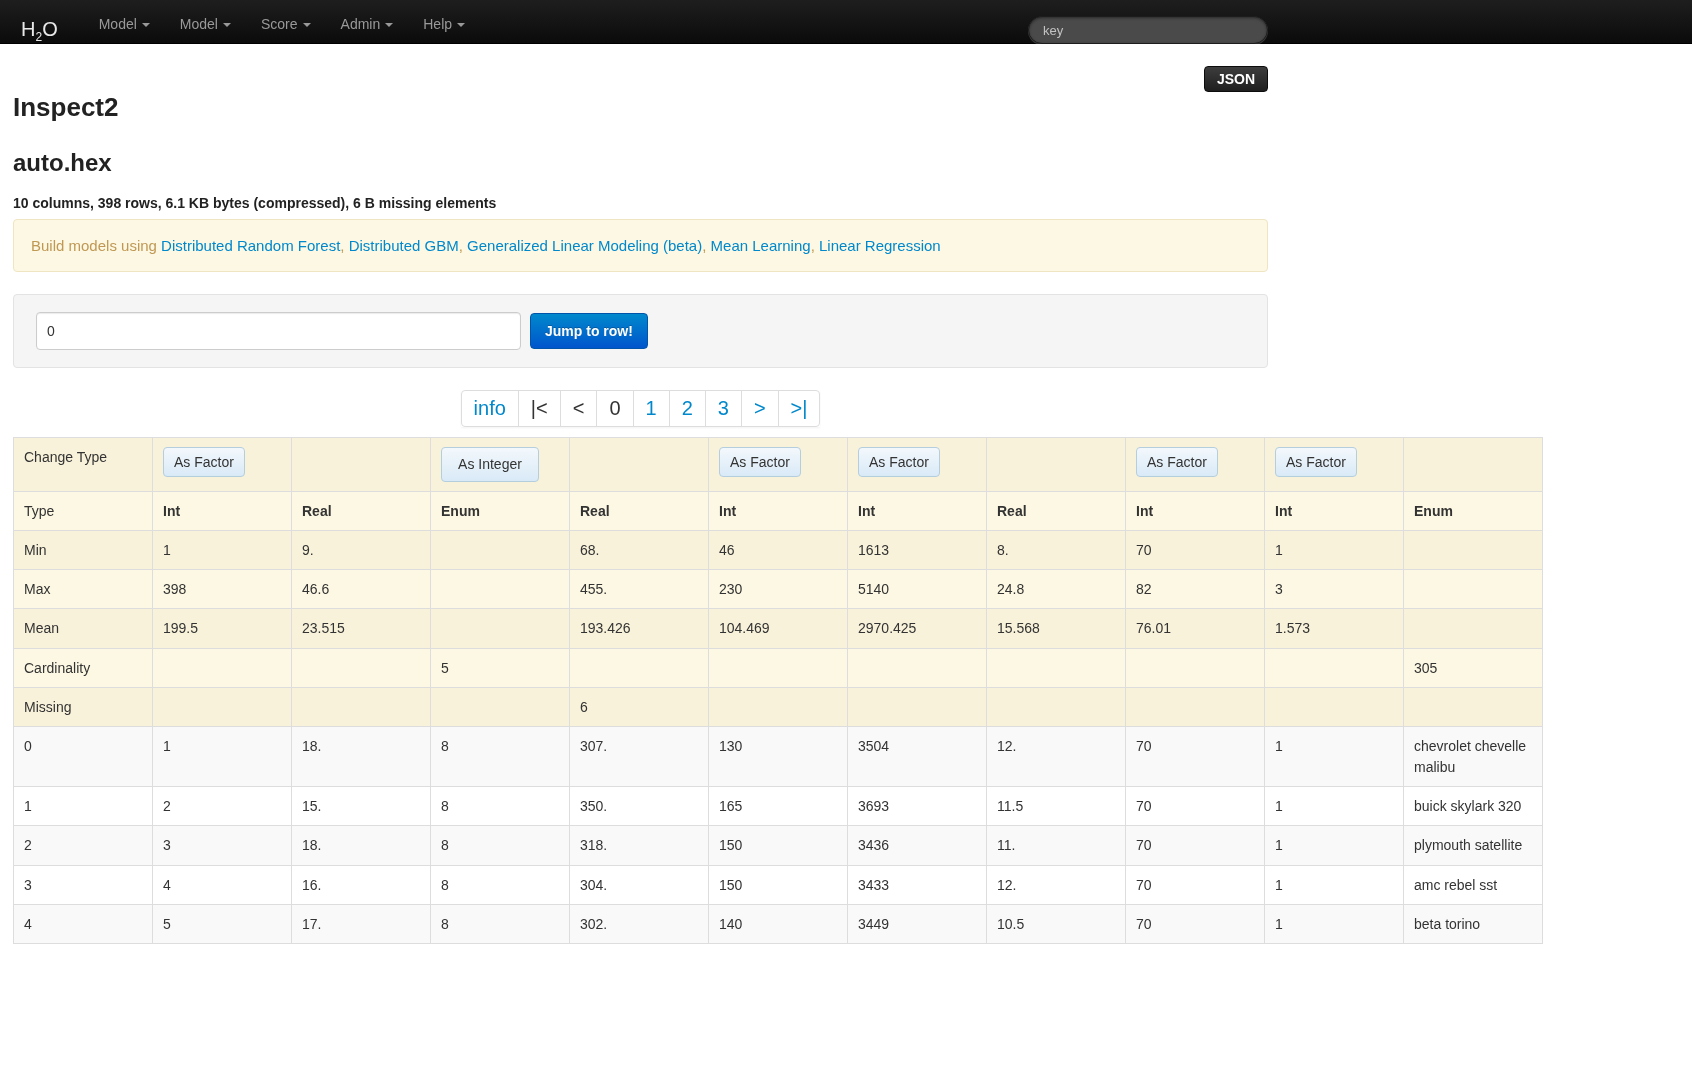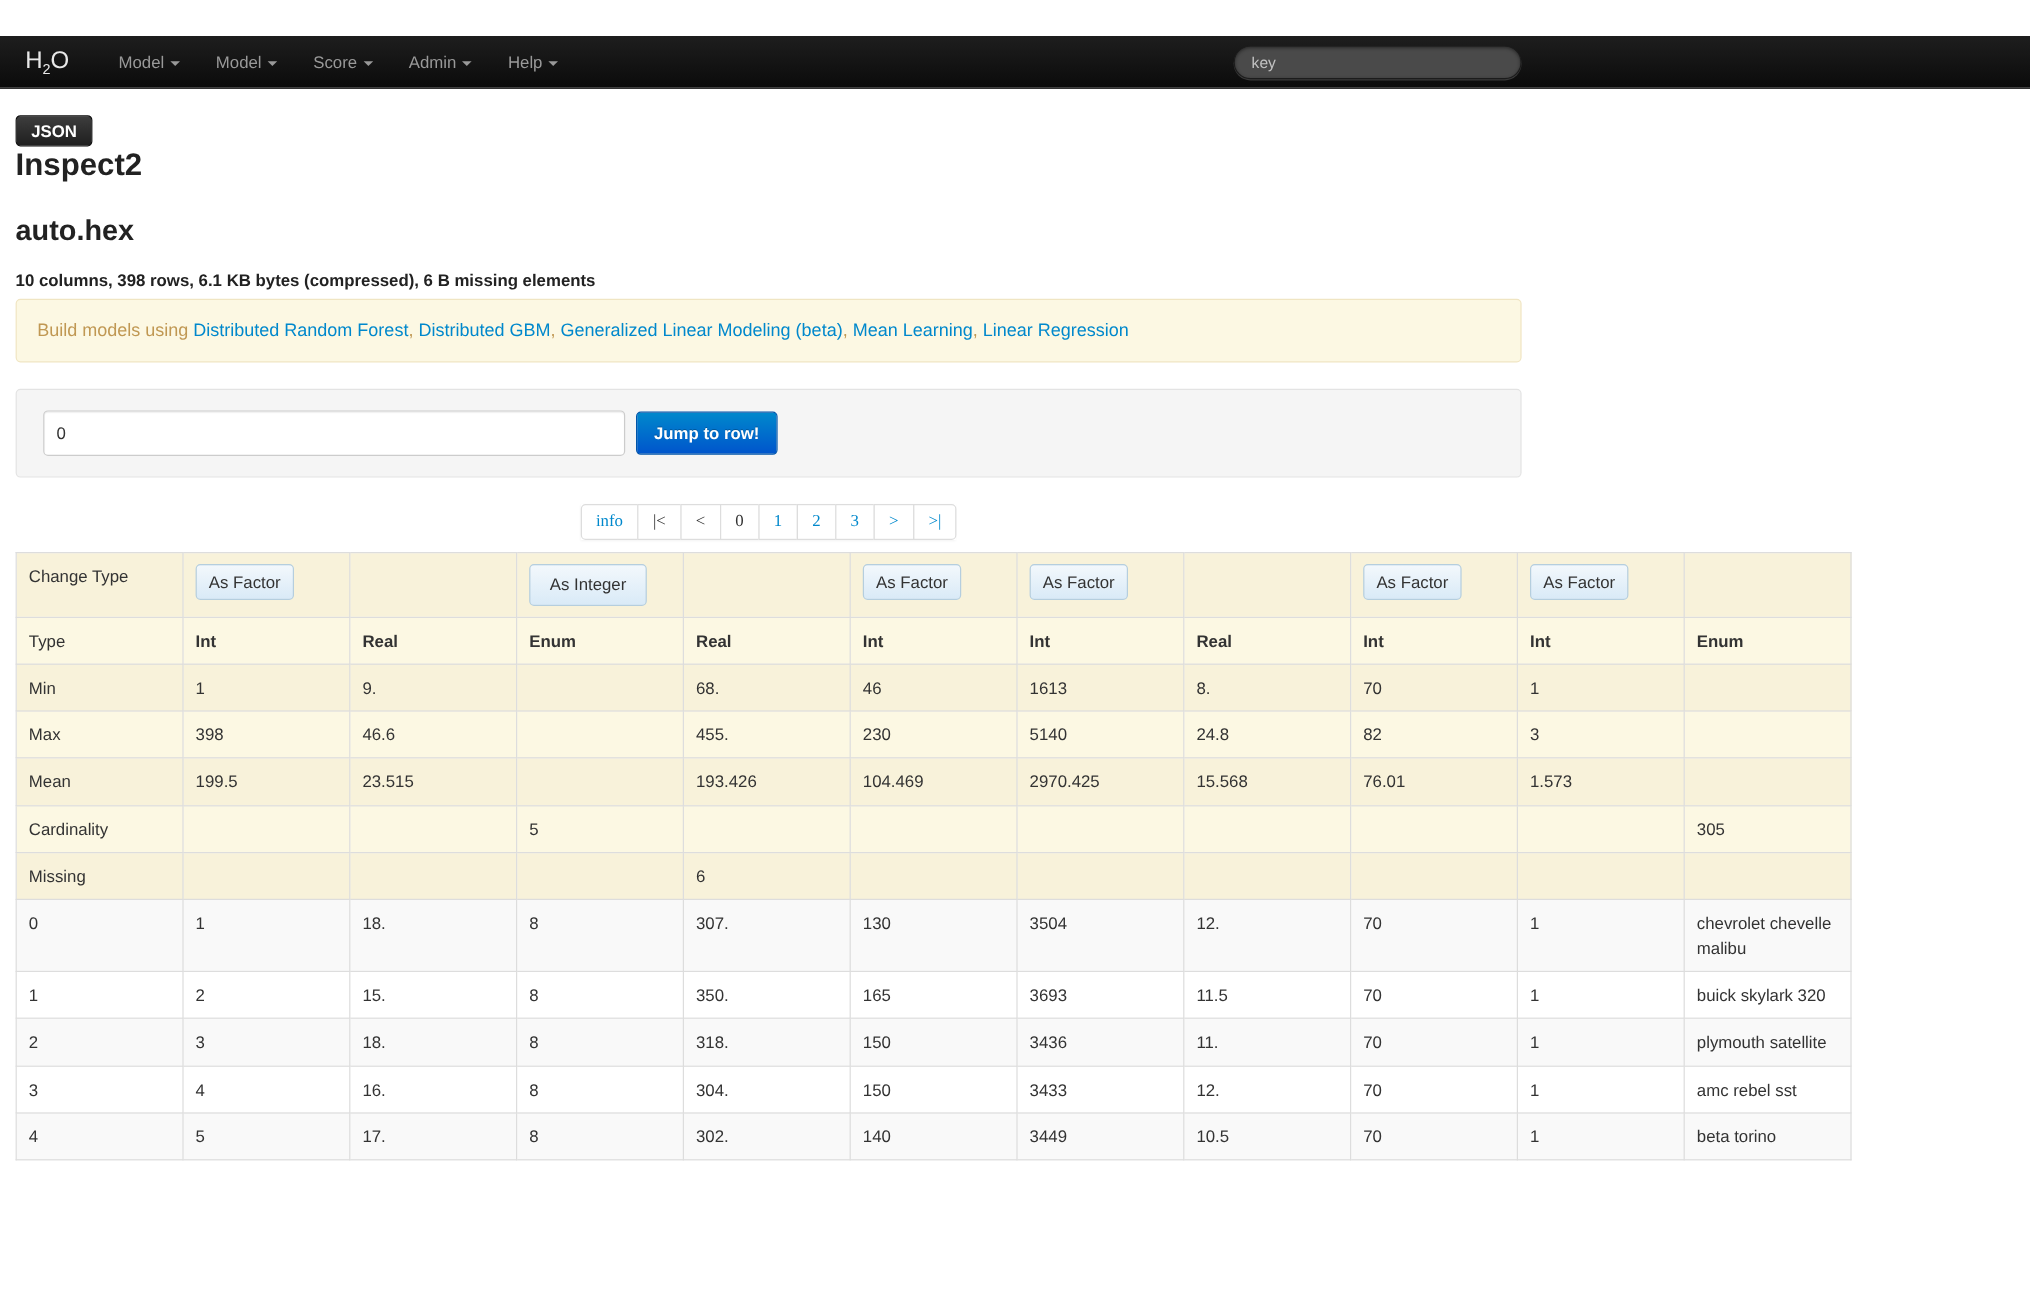--- a/index.html
+++ b/index.html
@@ -8,42 +8,42 @@
     width: 1692px;
     min-height: 1092px;
     background: #ffffff;
     font-family: "Liberation Sans", sans-serif;
     font-size: 14px;
     color: #333;
   }
 
   
   .navbar { height: 44px; background: linear-gradient(#1e1e1e, #0b0b0b); border-bottom: 1px solid #000; }
-  .nav-inner { width: 1255px; margin-left: 13px; height: 44px; display: flex; align-items: center; margin-top: 30px; }
+  .nav-inner { width: 1255px; margin-left: 13px; height: 44px; display: flex; align-items: flex-end; }
   .brand { color: #e8e8e8; font-size: 20px; padding: 0 8px; text-decoration: none; cursor: pointer; }
   .brand sub { font-size: 12px; }
   .nav-menu { list-style: none; display: flex; margin: 0 0 0 18px; padding: 0; }
   .nav-menu li { color: #999; padding: 12px 15px; font-size: 14px; cursor: pointer; white-space: nowrap; }
   .caret {
     display: inline-block; width: 0; height: 0;
     border-left: 4px solid transparent; border-right: 4px solid transparent;
     border-top: 4px solid #999; margin-left: 5px; vertical-align: middle;
   }
   .nav-search {
     margin-left: auto; width: 240px; height: 28px;
     background: #4a4a4a; border: 1px solid #1c1c1c; border-radius: 15px;
     box-shadow: 0 1px 0 rgba(255,255,255,0.18), inset 0 1px 3px rgba(0,0,0,0.45);
     color: #eee; padding: 4px 14px; font-size: 13px; outline: none;
     font-family: "Liberation Sans", sans-serif;
   }
   .nav-search::placeholder { color: #c2c2c2; }
 
   
   .container { width: 1255px; margin-left: 13px; }
-  .json-row { display: flex; justify-content: flex-start; padding-top: 22px; height: 48px; }
+  .json-row { display: flex; justify-content: flex-end; padding-top: 22px; height: 48px; }
   .btn-json {
     background: linear-gradient(#3d3d3d, #1f1f1f); color: #fff;
     border: 1px solid #0c0c0c; border-radius: 4px;
     font-size: 14px; font-weight: bold; padding: 4px 12px; cursor: pointer;
     font-family: "Liberation Sans", sans-serif;
   }
   .page-title { font-size: 26px; font-weight: bold; margin: 0 0 26px; color: #222; }
   .frame-name { font-size: 24px; font-weight: bold; margin: 0 0 18px; color: #222; }
   .frame-summary { font-size: 14px; font-weight: bold; margin: 0 0 8px; color: #222; }
 
@@ -72,21 +72,21 @@
     font-size: 14px; font-weight: bold; cursor: pointer;
     text-shadow: 0 -1px 0 rgba(0,0,0,0.25);
     font-family: "Liberation Sans", sans-serif;
   }
 
   
   .pagination { display: flex; justify-content: center; margin: 22px 0 10px; }
   .pagination ul { display: inline-flex; list-style: none; margin: 0; padding: 0; box-shadow: 0 1px 2px rgba(0,0,0,0.05); }
   .pagination a {
     display: block; padding: 6px 12px; border: 1px solid #ddd; margin-left: -1px;
-    color: #0088cc; text-decoration: none; font-size: 14px; background: #fff; cursor: pointer; font-family: Liberation Serif, serif;
+    color: #0088cc; text-decoration: none; font-size: 20px; background: #fff; cursor: pointer;
   }
   .pagination li:first-child a { border-radius: 4px 0 0 4px; margin-left: 0; }
   .pagination li:last-child a { border-radius: 0 4px 4px 0; }
   .pagination a.active, .pagination a.disabled { color: #333; cursor: default; }
 
   
   .table-wrap { margin: 6px 0 40px 13px; }
   .frame-table { border-collapse: collapse; table-layout: fixed; width: 1530px; font-size: 14px; background: #fff; }
   .frame-table th, .frame-table td {
     border: 1px solid #ddd; padding: 9px 10px; text-align: left;

